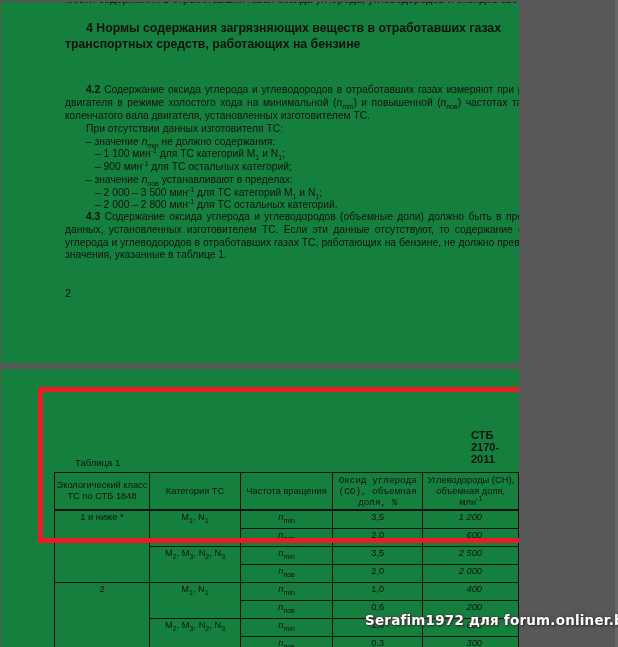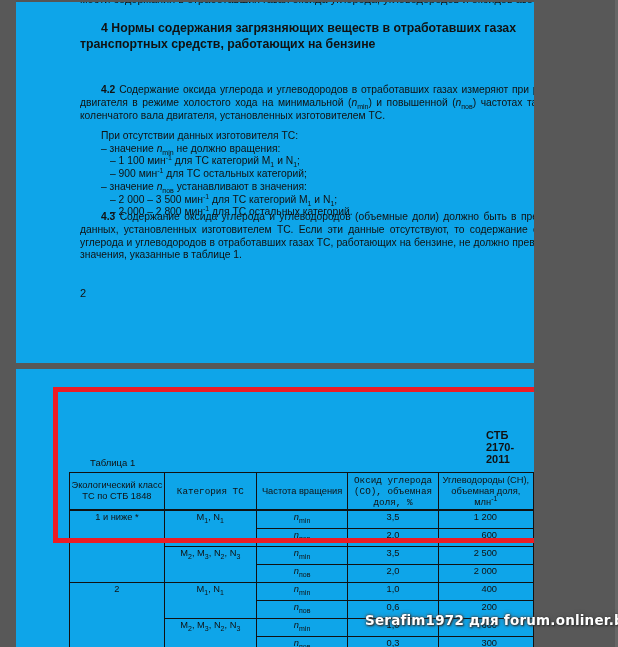--- a/index.html
+++ b/index.html
@@ -2,57 +2,57 @@
 <html><head>
 <meta charset="utf-8">
 <style>
   html, body { margin: 0; padding: 0; }
   body {
     width: 618px; height: 647px; overflow: hidden; position: relative;
     background: #585858;
     font-family: "Liberation Sans", sans-serif; color: #111;
   }
   .page {
-    position: absolute; left: 16px; width: 518px; background: #0ea5e9;
+    position: absolute; left: 1px; width: 518px; background: #15803d;
     overflow: hidden;
   }
   #page1 { top: 0; height: 361px; border-top: 2px solid #555; }
   #page2 { top: 369px; height: 278px; }
   .clipped-line {
     position: absolute; left: 64px; top: -9px; font-size: 11px; white-space: nowrap;
   }
   .heading {
     position: absolute; left: 64px; top: 18px; width: 486px;
     font-size: 12.3px; font-weight: bold; line-height: 16px;
   }
   .heading .indent { padding-left: 21px; }
   .para {
     position: absolute; left: 64px; width: 486px; font-size: 10.3px; line-height: 12.8px;
     text-align: justify;
   }
   .para .ind { padding-left: 21px; }
   .para b { font-weight: bold; }
-  .list-line { position: absolute; font-size: 10.3px; line-height: 12.8px; white-space: nowrap; margin-top: 7px; }
+  .list-line { position: absolute; font-size: 10.3px; line-height: 12.8px; white-space: nowrap; }
   .it { font-style: italic; }
   sub, sup { font-size: 7px; line-height: 0; }
   .page-number { position: absolute; left: 64px; top: 285px; font-size: 11px; }
 
   .doc-code { position: absolute; left: 470px; top: 60px; font-size: 11px; font-weight: bold; }
   .table-caption { position: absolute; left: 74px; top: 88px; font-size: 9.5px; font-weight: normal; }
   table.norms {
     position: absolute; left: 53px; top: 103px; border-collapse: collapse;
     font-size: 9.3px; color: #111;
   }
   table.norms td, table.norms th {
     border: 1px solid #111; padding: 0; text-align: center; font-weight: normal;
   }
   table.norms thead th { height: 36px; line-height: 11px; border-bottom: 2px solid #111; }
   table.norms tbody td { height: 17px; line-height: 13px; vertical-align: top; }
-  .c1 { width: 99px; } .c2 { width: 98px; font-family: Liberation Mono, monospace; } .c3 { width: 99px; } .c4 { width: 97px; font-family: Liberation Mono, monospace; } .c5 { width: 100px; }
-  .ch-cell { text-align: right !important; padding-right: 36px !important; }
+  .c1 { width: 99px; } .c2 { width: 98px; } .c3 { width: 99px; } .c4 { width: 97px; font-family: Liberation Mono, monospace; } .c5 { width: 100px; }
+  .ch-cell { text-align: right !important; padding-right: 36px !important; font-style: italic; }
 
   .highlight-box {
     position: absolute; left: 37px; top: 18px; width: 527px; height: 146px;
     border: 5px solid #ed1c24; pointer-events: none;
   }
   .watermark {
     position: absolute; left: 365px; top: 612px; font-family: "DejaVu Sans", sans-serif;
     font-size: 13.5px; font-weight: bold; color: #fff;
     text-shadow: 0 0 2px #333, 0 0 4px #555, 1px 1px 2px #222;
     white-space: nowrap; letter-spacing: 0.2px;
@@ -70,30 +70,30 @@
   </div>
 
 
   <div class="para" style="top:82px">
     <span class="ind"></span><b>4.2</b><span> Содержание оксида углерода и углеводородов в отработавших газах измеряют при работе двигателя в режиме холостого хода на минимальной (</span><span class="it">n</span><sub>min</sub><span>) и повышенной (</span><span class="it">n</span><sub>пов</sub><span>) частотах таблице коленчатого вала двигателя, установленных изготовителем ТС.</span>
   </div>
 
   <div class="list-line" style="left:85px;top:121px">При отсутствии данных изготовителя ТС:</div>
 
   <div class="list-line" style="left:85px;top:134px">
-    <span>– значение </span><span class="it">n</span><sub>min</sub><span> не должно вращения:</span>
+    <span>– значение </span><span class="it">n</span><sub>min</sub><span> не должно содержания:</span>
   </div>
   <div class="list-line" style="left:94px;top:146px">
     <span>– 1 100 мин</span><sup>-1</sup><span> для ТС категорий М</span><sub>1</sub><span> и N</span><sub>1</sub><span>;</span>
   </div>
   <div class="list-line" style="left:94px;top:159px">
     <span>– 900 мин</span><sup>-1</sup><span> для ТС остальных категорий;</span>
   </div>
   <div class="list-line" style="left:85px;top:172px">
-    <span>– значение </span><span class="it">n</span><sub>пов</sub><span> устанавливают в значения:</span>
+    <span>– значение </span><span class="it">n</span><sub>пов</sub><span> устанавливают в пределах:</span>
   </div>
   <div class="list-line" style="left:94px;top:185px">
     <span>– 2 000 – 3 500 мин</span><sup>-1</sup><span> для ТС категорий М</span><sub>1</sub><span> и N</span><sub>1</sub><span>;</span>
   </div>
   <div class="list-line" style="left:94px;top:197px">
     <span>– 2 000 – 2 800 мин</span><sup>-1</sup><span> для ТС остальных категорий.</span>
   </div>
 
   <div class="para" style="top:209px">
     <span class="ind"></span><b>4.3</b><span> Содержание оксида углерода и углеводородов (объемные доли) должно быть в пределах данных, установленных изготовителем ТС. Если эти данные отсутствуют, то содержание оксида углерода и углеводородов в отработавших газах ТС, работающих на бензине, не должно превышать значения, указанные в таблице 1.</span>

